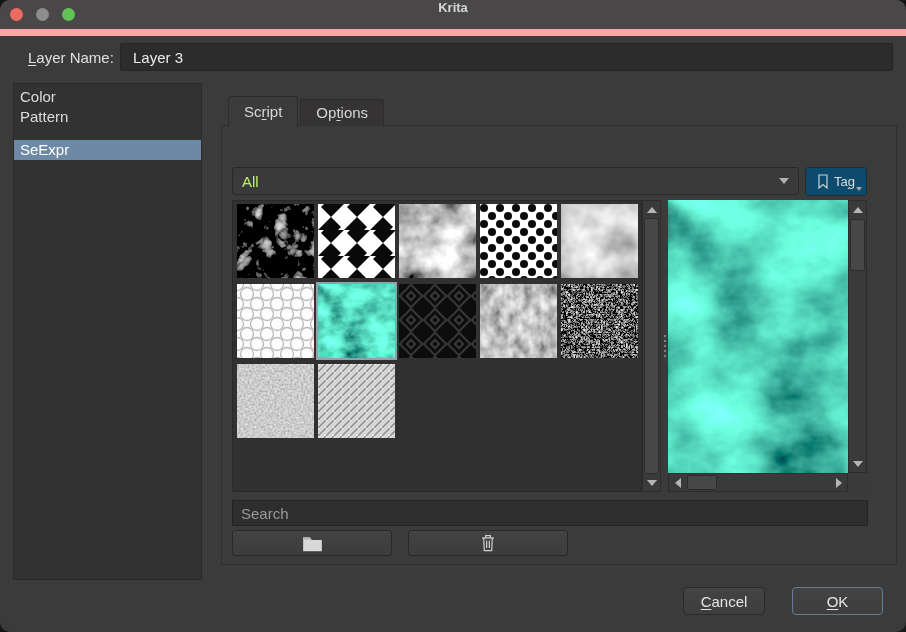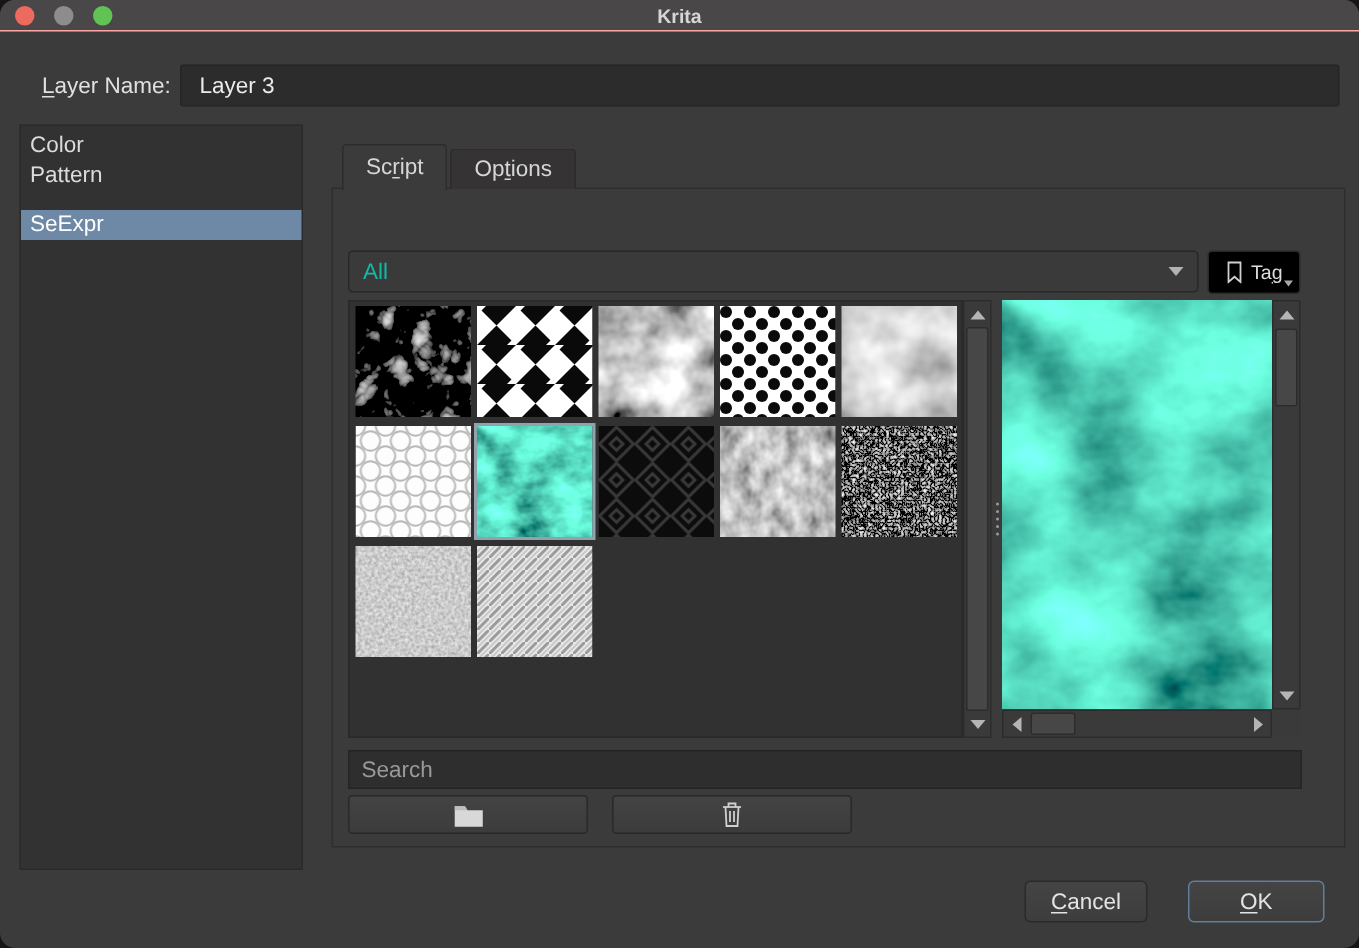--- a/index.html
+++ b/index.html
@@ -3,22 +3,22 @@
 <meta charset="utf-8">
 <style>
   html,body{margin:0;padding:0;background:#161616;}
   *{box-sizing:border-box;}
   .window{
     position:relative;width:906px;height:632px;margin:0 auto;
     background:var(--window-bg,#3b3b3b);border-radius:10px;overflow:hidden;
     font-family:"Liberation Sans",sans-serif;color:var(--text-primary,#e0e0e0);
   }
   
-  .titlebar{height:21px;background:var(--titlebar-bg,#4a4748);border-bottom:1px solid #fca5a5;
-    display:flex;align-items:center;justify-content:center;position:relative;}
+  .titlebar{height:36px;background:var(--titlebar-bg,#4a4748);border-bottom:7px solid #fca5a5;
+    display:flex;justify-content:center;position:relative;}
   .titlebar .title{font-size:13px;font-weight:bold;color:#d6d6d6;}
   .lights{position:absolute;left:10px;top:0;height:100%;display:flex;align-items:center;gap:13px;}
   .light{width:13px;height:13px;border-radius:50%;}
   .light.close{background:var(--traffic-close,#ec6a5e);}
   .light.min{background:var(--traffic-minimize,#8d8d8d);}
   .light.zoom{background:var(--traffic-zoom,#61c354);}
   
   .layer-label{position:absolute;left:15px;top:49px;font-size:15px;margin-left:13px;}
   .layer-input{position:absolute;left:120px;top:43px;width:773px;height:28px;
     background:var(--field-bg,#2c2c2c);border:1px solid #252525;border-radius:2px;
@@ -33,25 +33,25 @@
   .tabs{position:absolute;left:228px;top:96px;display:flex;align-items:flex-end;z-index:2;}
   .tab{font-size:15px;color:#d6d6d6;padding:4px 15px 5px;border:1px solid #2c2c2c;border-bottom:none;
     border-radius:3px 3px 0 0;background:#353334;margin-right:2px;}
   .tab.active{background:var(--window-bg,#3b3b3b);padding-top:6px;padding-bottom:7px;margin-bottom:-1px;}
   .tab-pane{position:absolute;left:221px;top:125px;width:676px;height:440px;
     border:1px solid #2e2e2e;z-index:1;}
   
   .resource-name{position:absolute;left:11px;top:12px;font-size:15px;color:#e4e4e4;}
   .combo{position:absolute;left:10px;top:41px;width:567px;height:28px;
     background:#3a3a3a;border:1px solid #282828;border-radius:3px;
-    display:flex;align-items:center;padding:0 9px;font-size:15px;color:#14b8a6;}
+    display:flex;align-items:center;padding:0 9px;font-size:15px;color:#bef264;}
   .combo .arrow{margin-left:auto;width:0;height:0;border-left:5px solid transparent;
     border-right:5px solid transparent;border-top:6px solid #b3b3b3;}
   .tag-btn{position:absolute;left:583px;top:41px;width:62px;height:29px;
-    background:#000000;border:1px solid #292929;border-radius:3px;
+    background:#0c4a6e;border:1px solid #292929;border-radius:3px;
     display:flex;align-items:center;justify-content:center;gap:5px;font-size:13px;color:#dddddd;}
   .tag-btn .menu-arrow{position:absolute;right:4px;bottom:4px;width:0;height:0;
     border-left:3.5px solid transparent;border-right:3.5px solid transparent;border-top:4px solid #a8a8a8;}
   
   .chooser{position:absolute;left:10px;top:74px;width:636px;height:292px;display:flex;}
   .grid-viewport{width:410px;height:292px;background:#313131;border:1px solid #292929;
     padding:3px 0 0 4px;overflow:hidden;}
   .grid{display:grid;grid-template-columns:repeat(5,77px);grid-auto-rows:74px;gap:6px 4px;}
   .thumb{width:77px;height:74px;}
   .thumb svg{display:block;}

